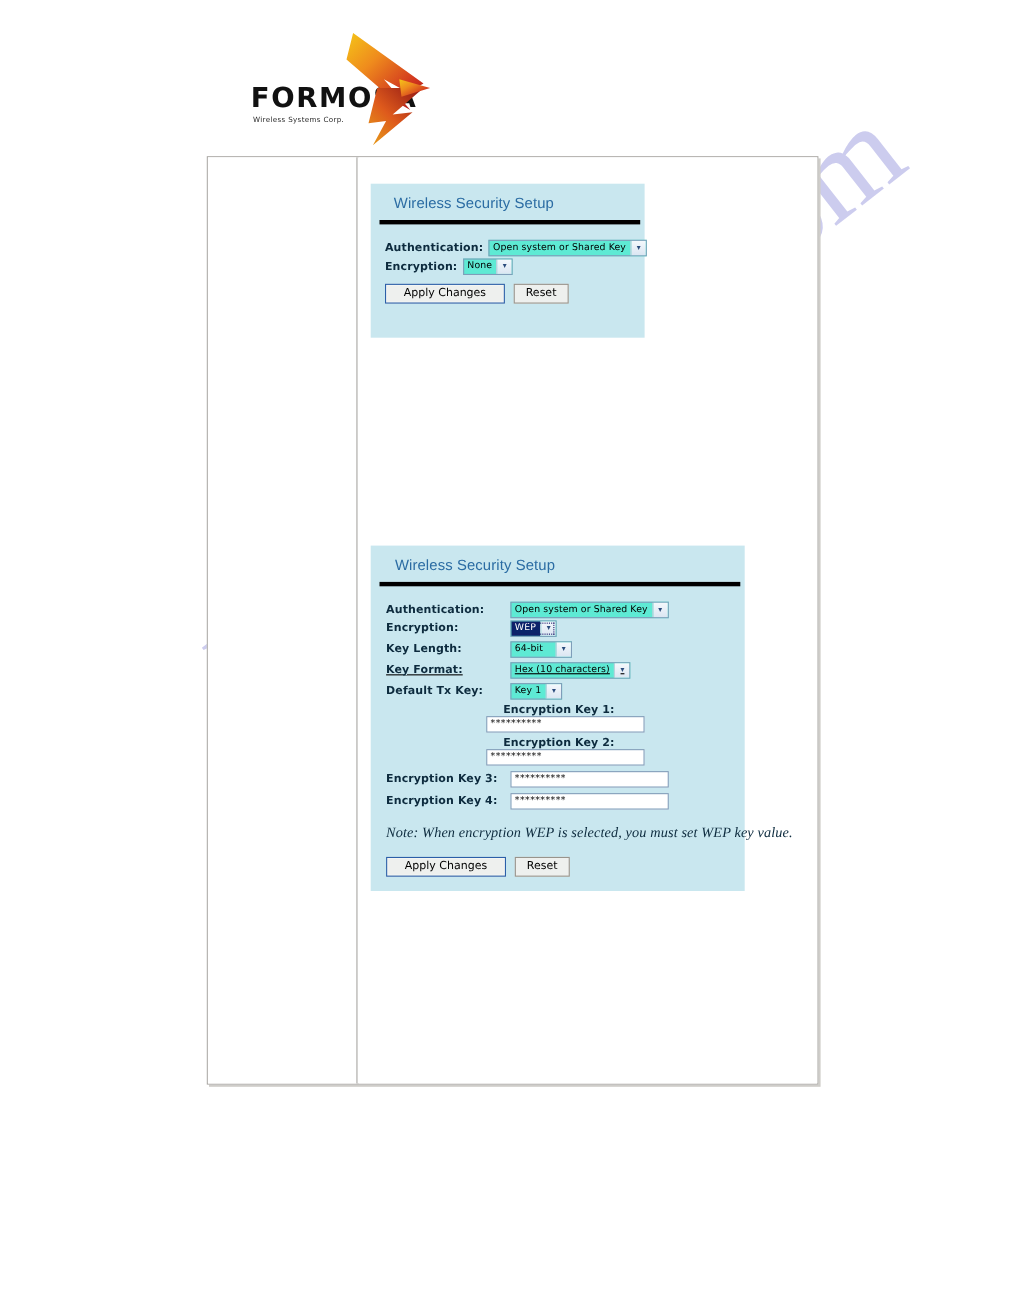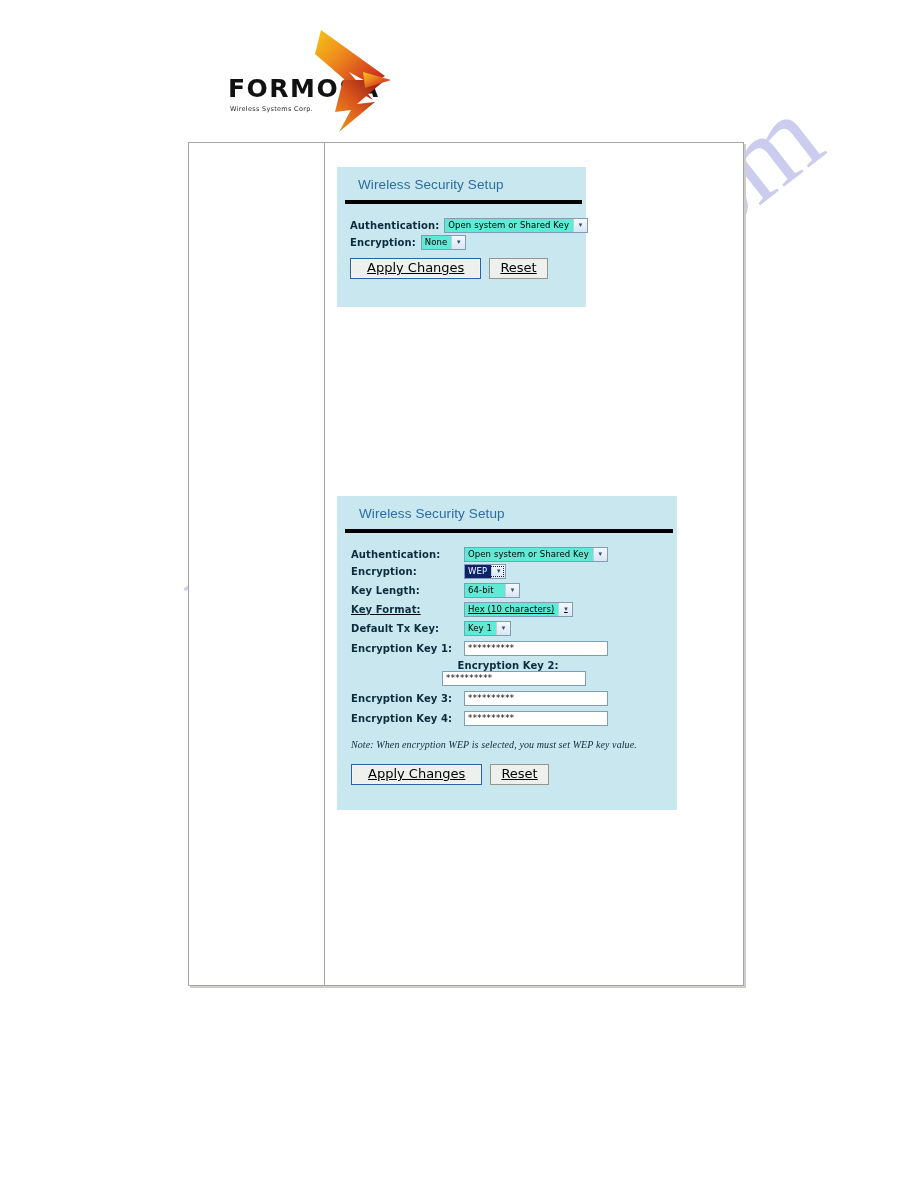--- a/index.html
+++ b/index.html
@@ -200,39 +200,38 @@
     padding: 0 3px;
     letter-spacing: .4px;
     overflow: hidden;
     white-space: nowrap;
   }
 
   
   .btnrow { display: flex; align-items: center; gap: 8px; }
   .btn {
     font-family: "DejaVu Sans", sans-serif;
-    font-size: 13px;
+    font-size: 10px;
     color: #000000;
     background: #eef0ee;
     border: 1px solid #98948c;
     padding: 2px 10px 3px 10px;
     line-height: 1.1;
     white-space: nowrap;
-    text-decoration: underline;
   }
   .btn.primary {
     border: 1px solid #2b5fa8;
     box-shadow: inset 0 0 0 1px #f3f5f3;
     padding: 2px 16px 3px 16px;
   }
 
   .note {
     font-family: "Liberation Serif", serif;
     font-style: italic;
-    font-size: 10px;
+    font-size: 13px;
     color: #0d2b3e;
     letter-spacing: .1px;
     white-space: nowrap;
   }
 </style>
 </head>
 <body>
 
 <div id="page">
 
@@ -333,21 +332,21 @@
       </div>
 
       <div class="frow" style="margin-top:4px;">
         <span class="flabel">Default Tx Key:</span>
         <span class="sel">
           <span class="sel-val">Key 1</span>
           <span class="sel-arrow">▾</span>
         </span>
       </div>
 
-      <div class="frow" style="margin-top:5px;">
+      <div class="frow" style="margin-top:5px;flex-direction:column;">
         <span class="flabel">Encryption Key 1:</span>
         <span class="tinput">**********</span>
       </div>
 
       <div class="frow" style="margin-top:5px;flex-direction:column;">
         <span class="flabel">Encryption Key 2:</span>
         <span class="tinput">**********</span>
       </div>
 
       <div class="frow" style="margin-top:5px;">

